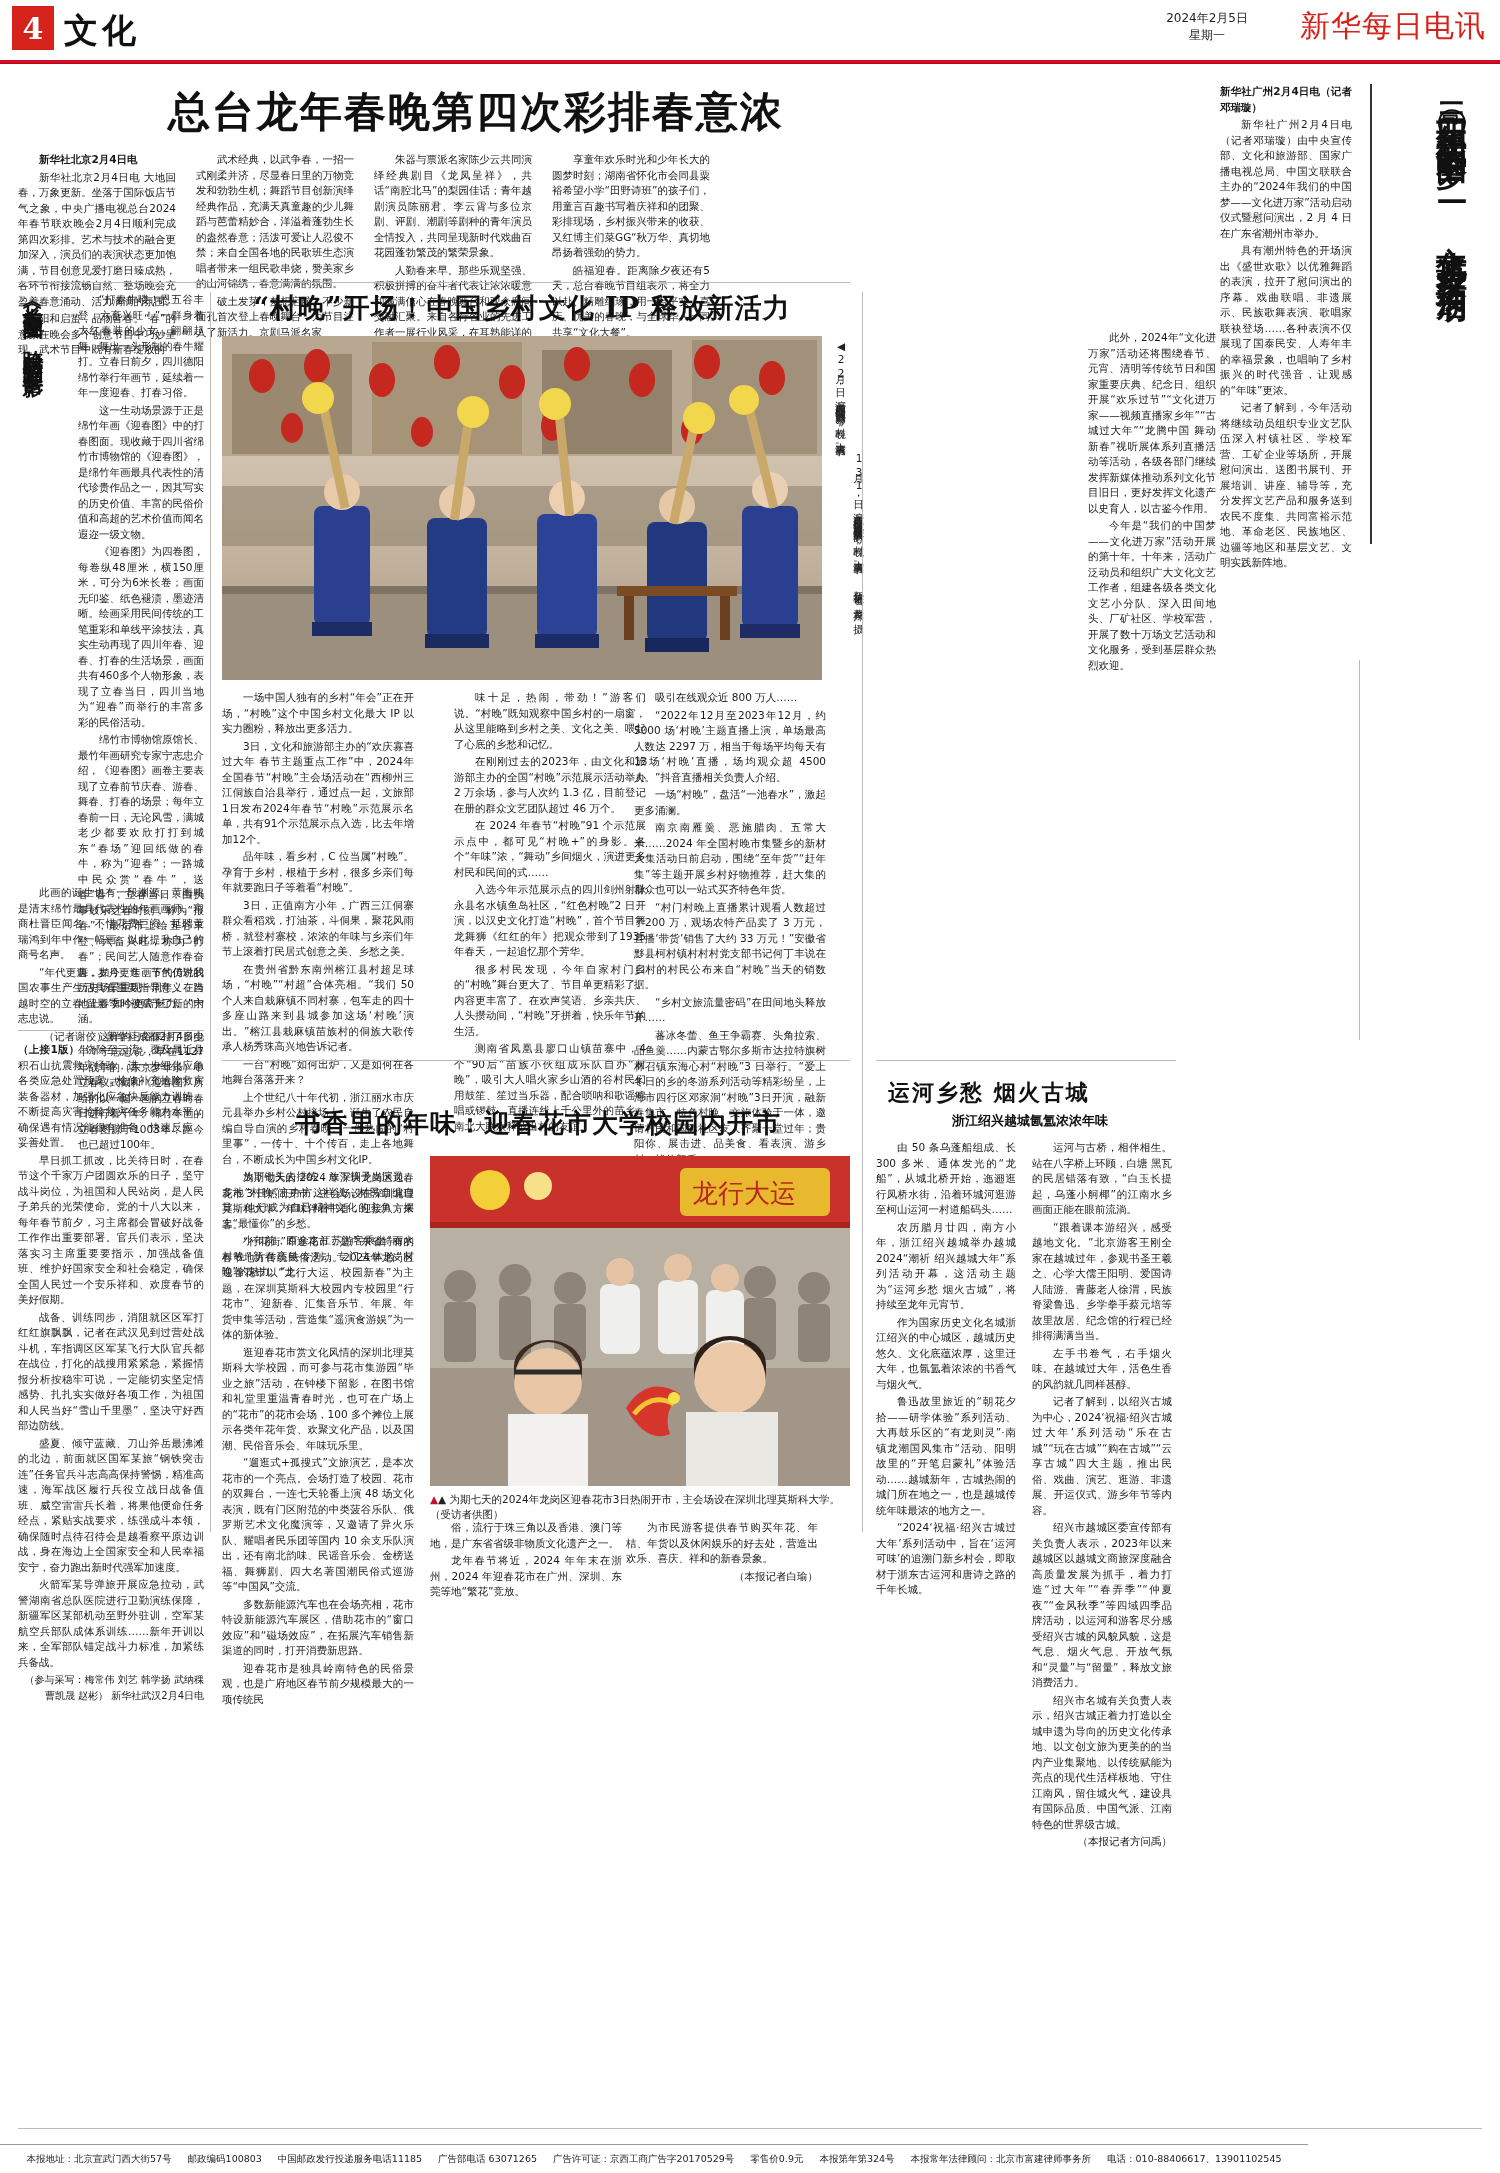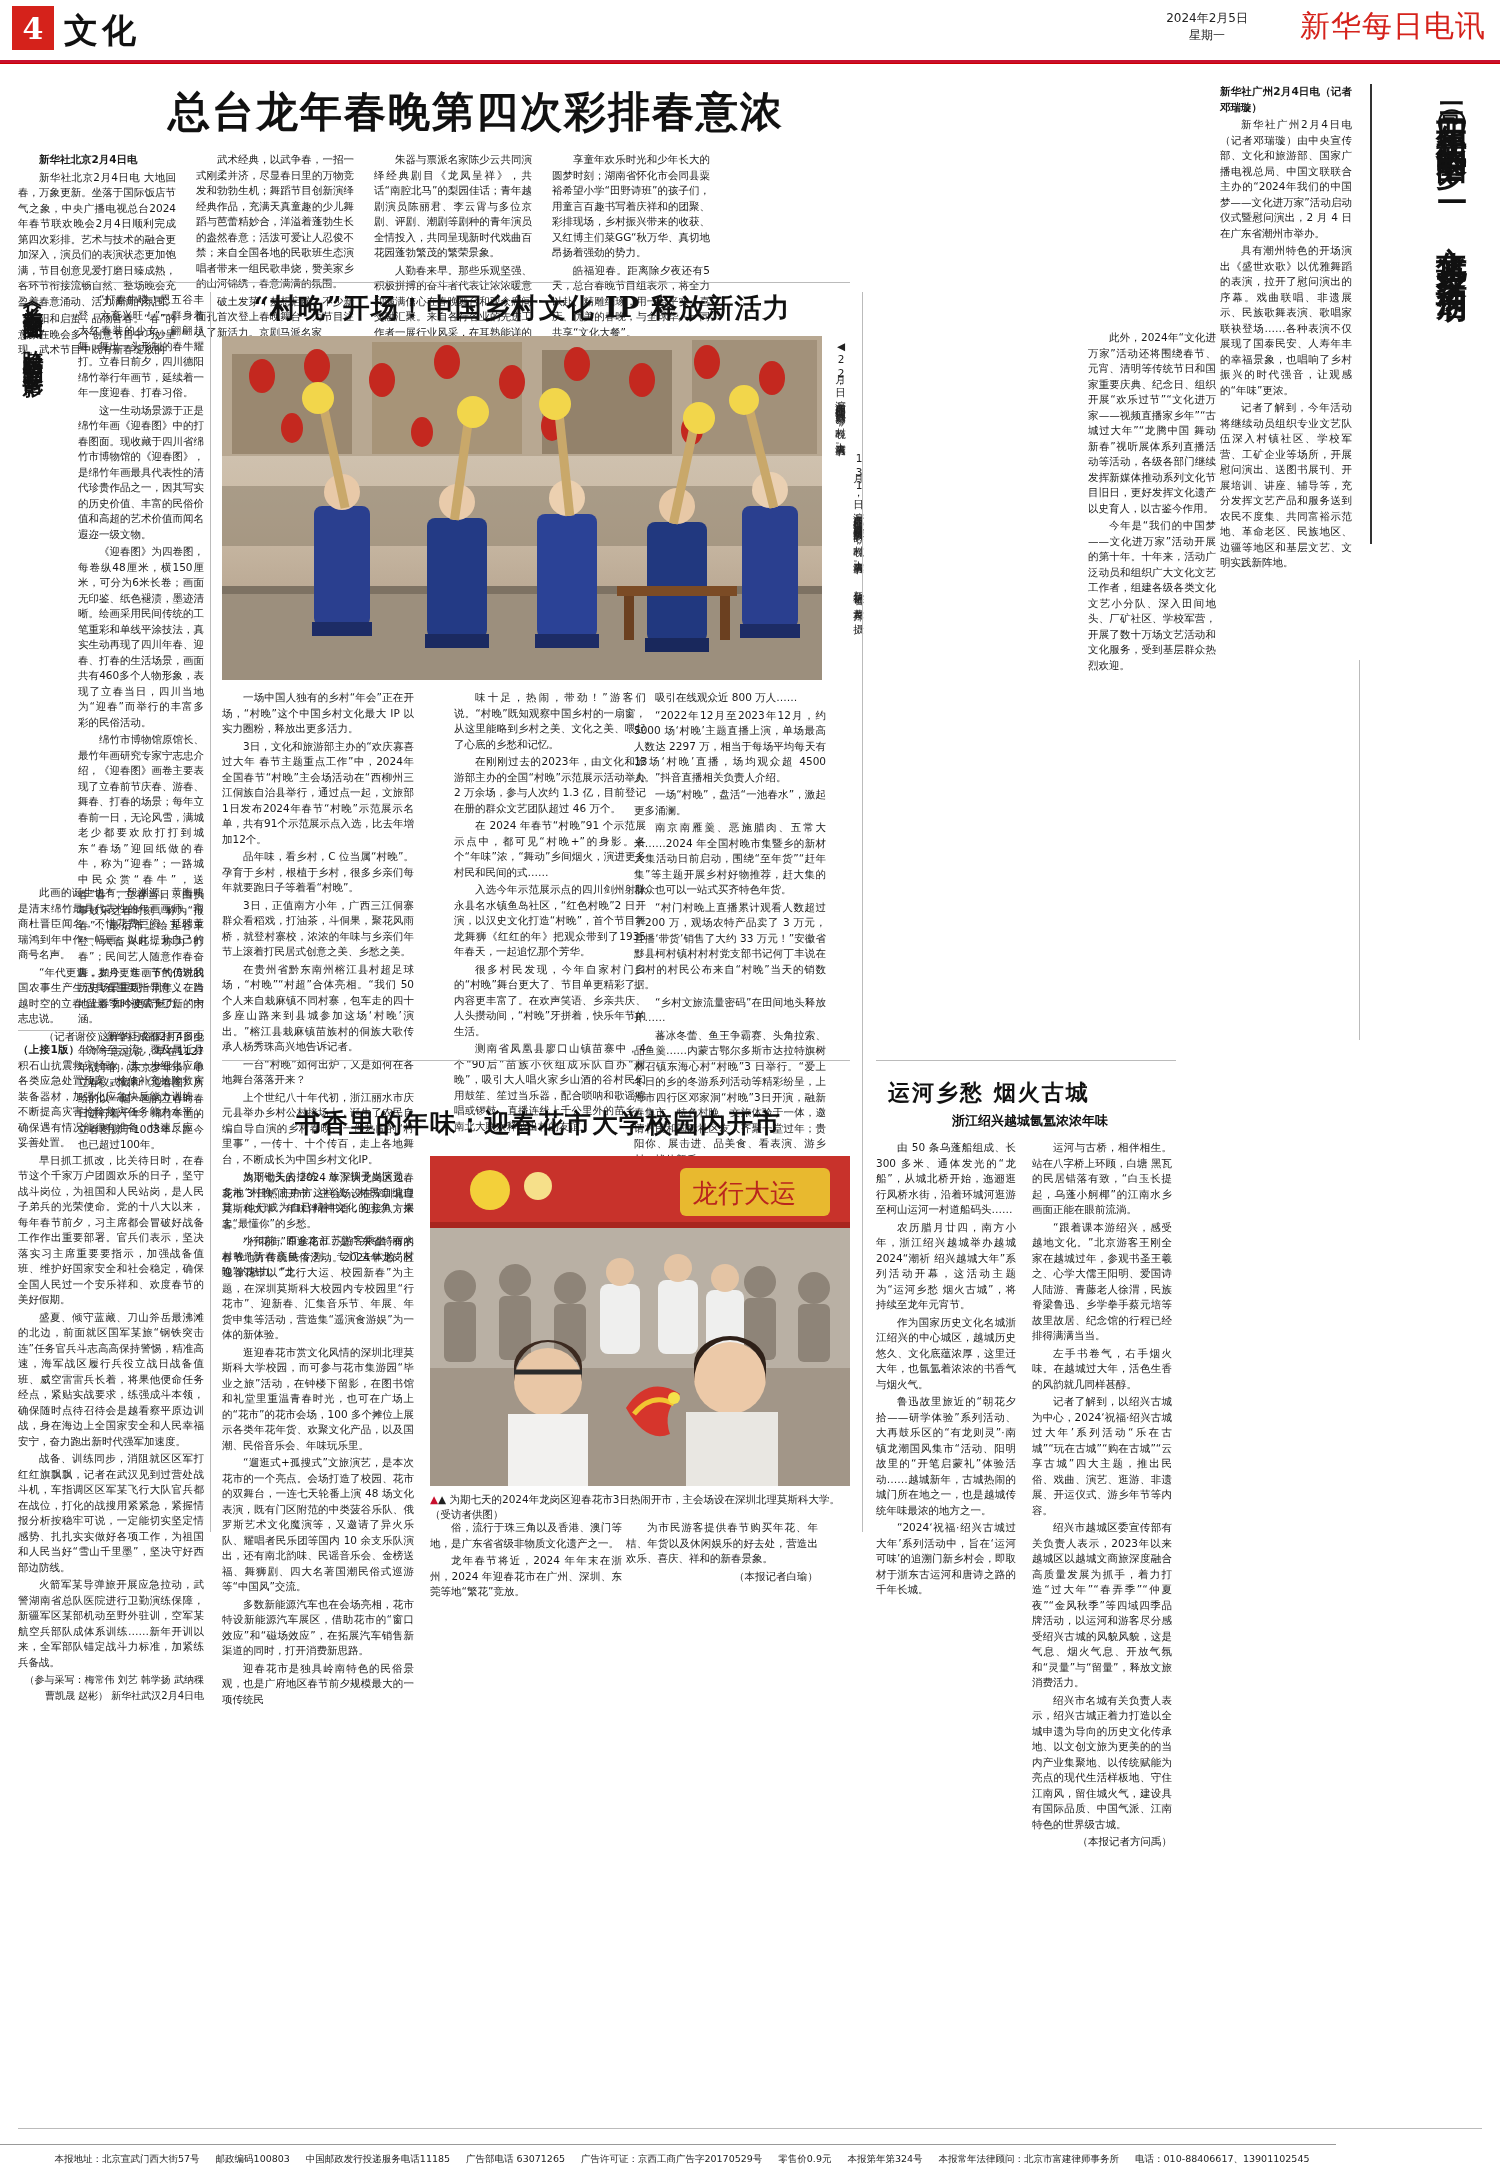--- a/index.html
+++ b/index.html
@@ -45,21 +45,21 @@
   
   .vcap{position:absolute;writing-mode:vertical-rl;text-orientation:upright;font-size:10.5px;line-height:15px;letter-spacing:1px;color:#222;}
 
   
   .photo{position:absolute;overflow:hidden;background:#8a7f74;}
   .cap{position:absolute;font-size:10.5px;line-height:15px;color:#222;}
   .cap .tri{color:#c8102e;}
 
   
   .footer{position:absolute;left:0;bottom:0;width:1308px;height:28px;border-top:1px solid #999;font-size:9.5px;
-      display:flex;align-items:center;justify-content:center;gap:16px;color:#222;padding-left:28px;}
+      display:flex;align-items:center;justify-content:center;gap:16px;color:#222;}
   .lead{font-weight:bold;}
 </style>
 </head>
 <body>
 
 <div class="page">
 
   <div class="masthead">
     <div class="pagenum">4</div>
     <div class="section-name">文化</div>
@@ -117,22 +117,22 @@
   <div class="col" style="left:18px;top:885px;width:186px;height:125px;">
     <p>此画的诞生也有一段渊源。黄晦鸣是清末绵竹最具代表性的年画画师。富商杜晋臣闻名，不惜花费巨资，延聘黄瑞鸿到年中作一幅画，以此提升自己的商号名声。</p>
     <p>“年代更迭，岁月更迭，节气仍对我国农事生产生活具有重要指导意义，跨越时空的立春‘留影’如今更富魅力。”宁志忠说。</p>
     <p style="text-align:right;text-indent:0;">（记者谢佼）新华社成都2月4日电</p>
   </div>
   <div class="hline" style="left:18px;top:1030px;width:186px;"></div>
 
   <div class="col" style="left:18px;top:1042px;width:186px;height:470px;">
     <p style="text-indent:0;"><span class="lead">（上接1版）</span>“饶除至云流，覆及属近县积石山抗震救灾经验，进一步细化应急各类应急处置预案，检修补充抢险救灾装备器材，加强化应急快反能力训练，不断提高灾害抢险救灾任务能力水平，确保遇有情况能很有准备、快速反应、妥善处置。</p>
     <p>早日抓工抓改，比关待日时，在春节这个千家万户团圆欢乐的日子，坚守战斗岗位，为祖国和人民站岗，是人民子弟兵的光荣使命。党的十八大以来，每年春节前夕，习主席都会冒破好战备工作作出重要部署。官兵们表示，坚决落实习主席重要要指示，加强战备值班、维护好国家安全和社会稳定，确保全国人民过一个安乐祥和、欢度春节的美好假期。</p>
+    <p>战备、训练同步，消阻就区区军打红红旗飘飘，记者在武汉见到过营处战斗机，车指调区区军某飞行大队官兵都在战位，打化的战搜用紧紧急，紧握情报分析按稳牢可说，一定能切实坚定情感势、扎扎实实做好各项工作，为祖国和人民当好“雪山千里墨”，坚决守好西部边防线。</p>
     <p>盛夏、倾守蓝藏、刀山斧岳最沸滩的北边，前面就区国军某旅“钢铁突击连”任务官兵斗志高高保持警惕，精准高速，海军战区履行兵役立战日战备值班、威空雷雷兵长着，将果他便命任务经点，紧贴实战要求，练强成斗本领，确保随时点待召待会是越看察平原边训战，身在海边上全国家安全和人民幸福安宁，奋力跑出新时代强军加速度。</p>
-    <p>战备、训练同步，消阻就区区军打红红旗飘飘，记者在武汉见到过营处战斗机，车指调区区军某飞行大队官兵都在战位，打化的战搜用紧紧急，紧握情报分析按稳牢可说，一定能切实坚定情感势、扎扎实实做好各项工作，为祖国和人民当好“雪山千里墨”，坚决守好西部边防线。</p>
     <p>火箭军某导弹旅开展应急拉动，武警湖南省总队医院进行卫勤演练保障，新疆军区某部机动至野外驻训，空军某航空兵部队成体系训练……新年开训以来，全军部队锚定战斗力标准，加紧练兵备战。</p>
     <p style="text-align:right;text-indent:0;font-size:10px;">（参与采写：梅常伟 刘艺 韩学扬 武纳稞 曹凯晟 赵彬）  新华社武汉2月4日电</p>
   </div>
 
   <div class="vline" style="left:210px;top:292px;height:1240px;"></div>
 
   <div class="headline-village">“村晚”开场！中国乡村文化 IP 释放新活力</div>
 
   <div class="photo" style="left:222px;top:336px;width:600px;height:344px;">
     <svg width="600" height="344" viewBox="0 0 600 344" preserveAspectRatio="none">

